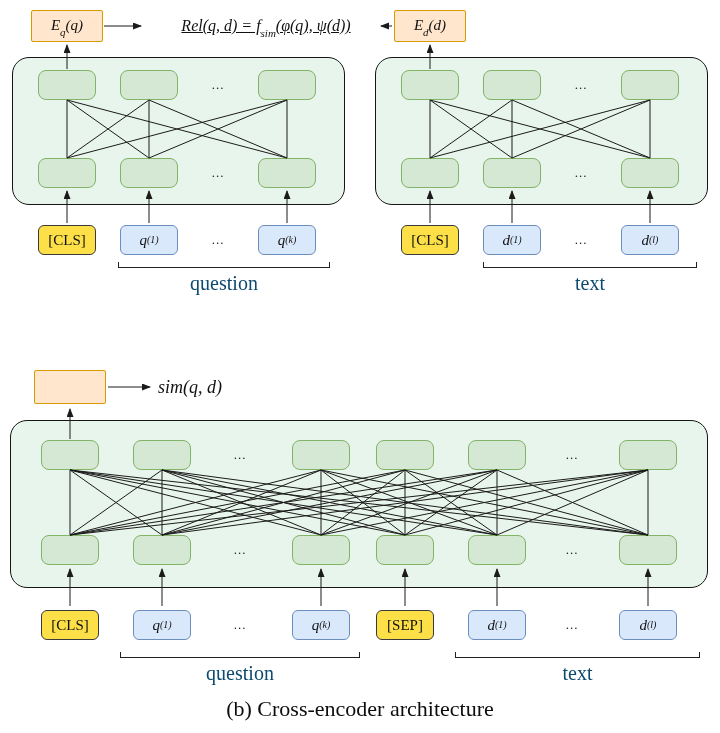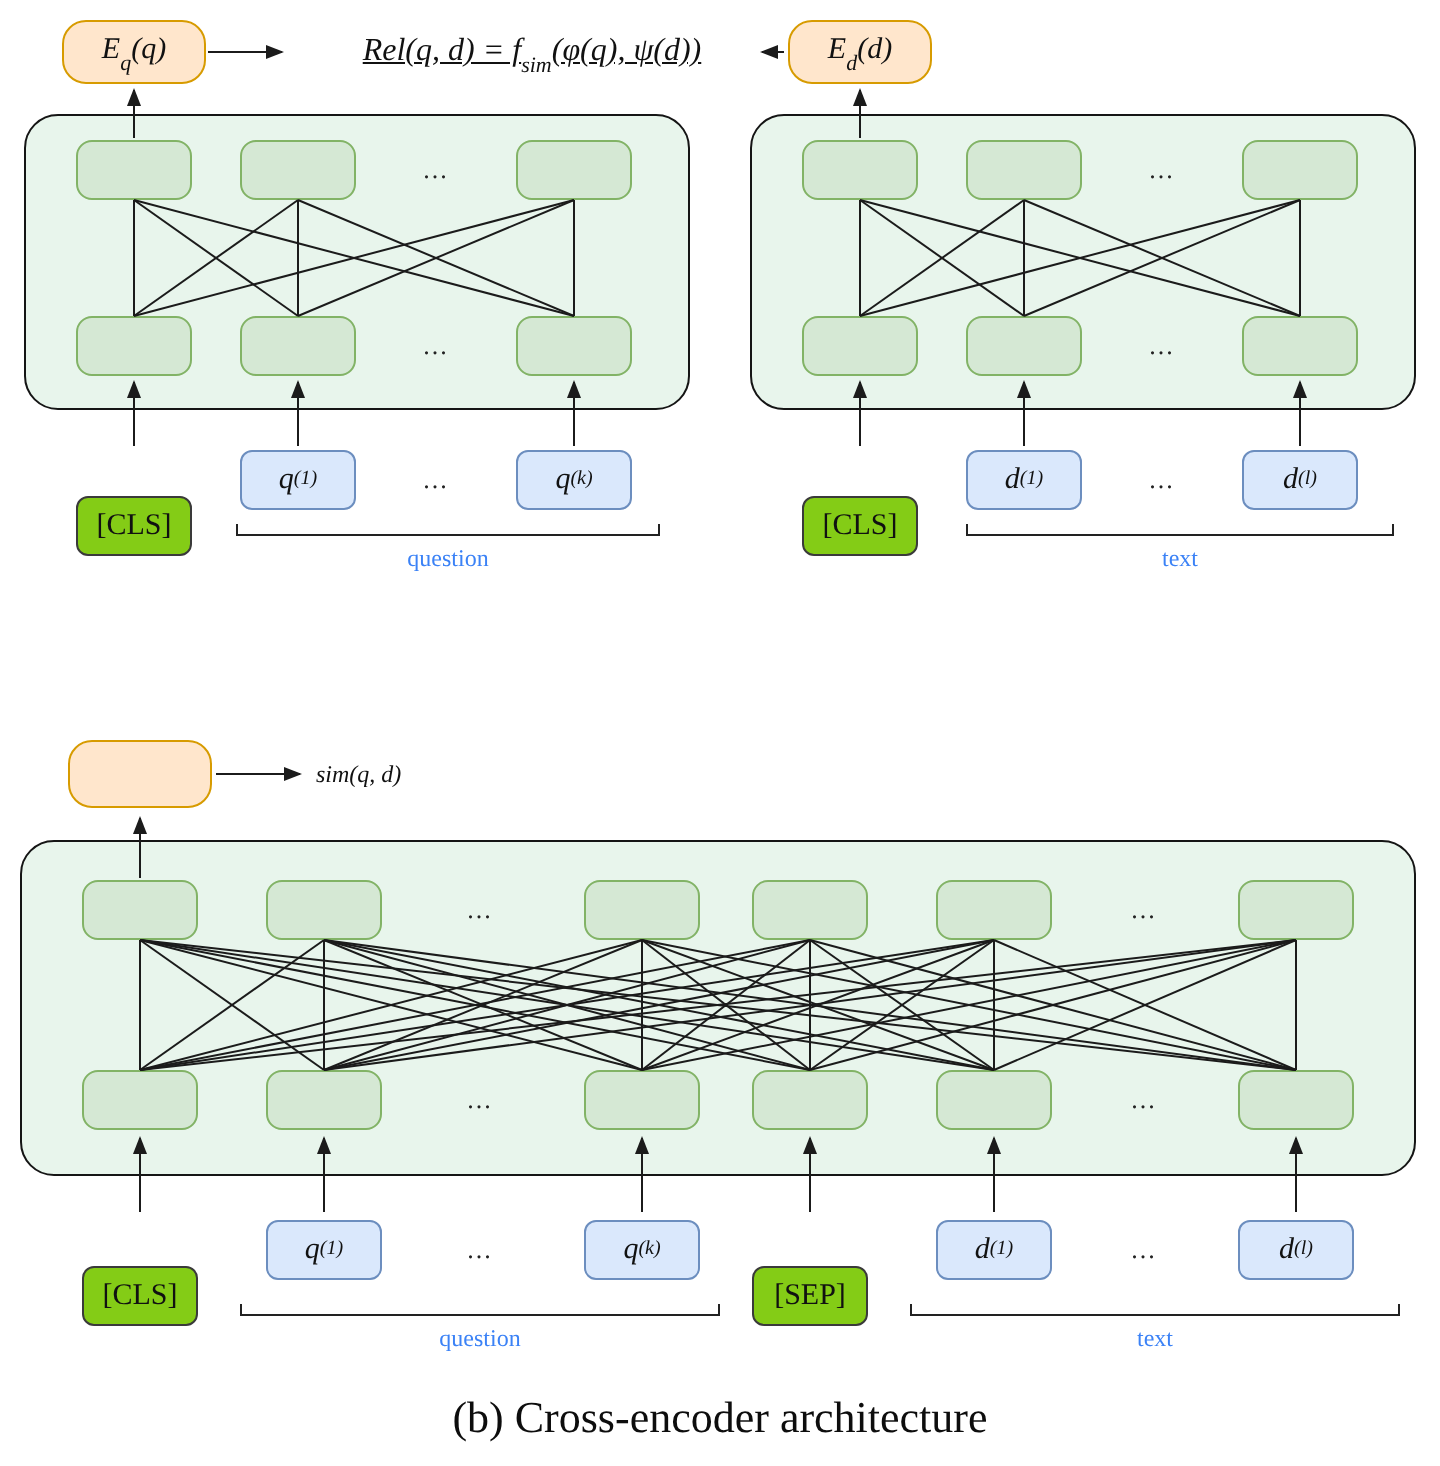--- a/index.html
+++ b/index.html
@@ -12,41 +12,41 @@
     position:absolute; background:var(--encoder-fill,#e8f5ec);
     border:1.6px solid #151515; border-radius:17px;
   }
   .cell {
     position:absolute; width:58px; height:30px;
     background:var(--cell-fill,#d5e8d4);
     border:1.3px solid var(--cell-border,#82b366); border-radius:8px;
   }
   .obox {
     position:absolute; background:var(--output-fill,#ffe6cc);
-    border:1.6px solid var(--output-border,#d79b00); border-radius:12px;
+    border:1.6px solid var(--output-border,#d79b00); border-radius:2px;
     display:flex; align-items:center; justify-content:center;
     font-size:15px; font-style:italic;
   }
   .tok {
     position:absolute; width:58px; height:30px; border-radius:6px;
     display:flex; align-items:center; justify-content:center; font-size:15px;
   }
   .tok.blue { background:var(--token-fill,#dae8fc); border:1.4px solid var(--token-border,#6c8ebf); }
-  .tok.white { background:#84cc16; border:1.4px solid #3a3a3a;margin-top:23px; }
+  .tok.white { background:#fde047; border:1.4px solid #3a3a3a; }
   .tok .m { font-style:italic; }
   .tok sup { font-size:10px; font-style:italic; position:relative; top:-1px; }
   .obox sub, .formula sub { font-size:11px; font-style:italic; position:relative; top:2px; }
   .dots { position:absolute; width:30px; height:16px; line-height:16px; text-align:center; font-size:13px; letter-spacing:1px; color:#222; }
   .formula { position:absolute; font-size:16px; line-height:20px; white-space:nowrap; font-style:italic; text-align:center;text-decoration:underline; }
-  .simlabel { position:absolute; font-size:12px; line-height:20px; font-style:italic; white-space:nowrap; }
+  .simlabel { position:absolute; font-size:18px; line-height:20px; font-style:italic; white-space:nowrap; }
   .bracket {
     position:absolute; height:6px;
     border-left:1.3px solid #222; border-right:1.3px solid #222; border-bottom:1.3px solid #222;
   }
-  .group-label { position:absolute; text-align:center; font-size:12px; color:#3b82f6; }
+  .group-label { position:absolute; text-align:center; font-size:20px; color:#0c4a6e; }
   .caption { position:absolute; text-align:center; font-size:22px; color:#0d0d0d; }
   #wires { position:absolute; left:0; top:0; pointer-events:none; }
   .wire { stroke:#1b1b1b; stroke-width:1; fill:none; }
   .watermark {
     position:absolute; top:695px; right:6px; display:flex; align-items:center; gap:5px;
     color:#a8a8a8; font-family:"Liberation Sans", sans-serif; font-size:15px; opacity:.85;
   }
 </style>
 </head>
 <body>

